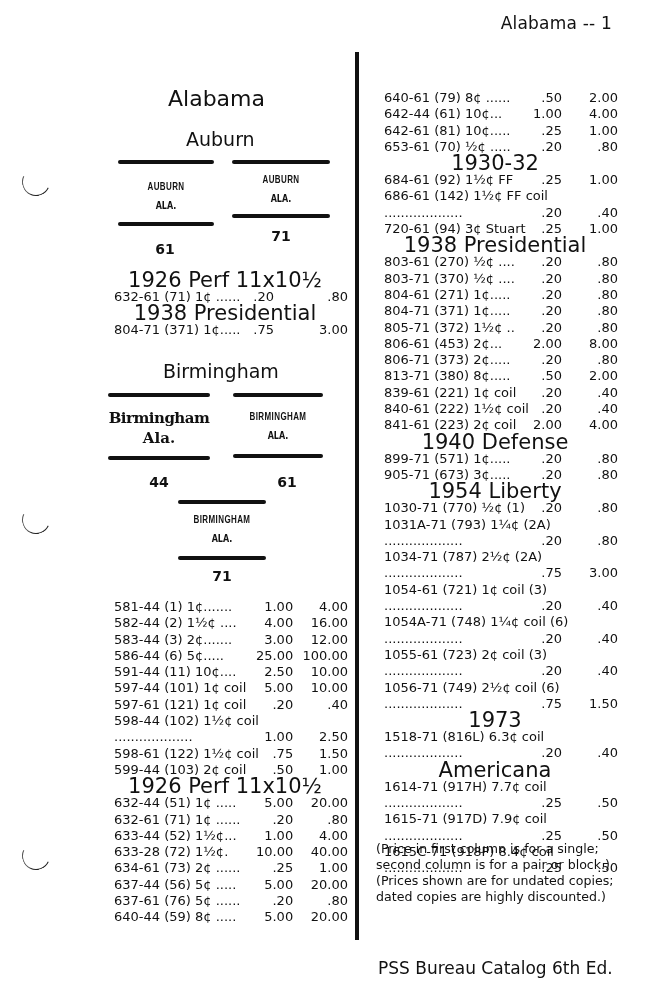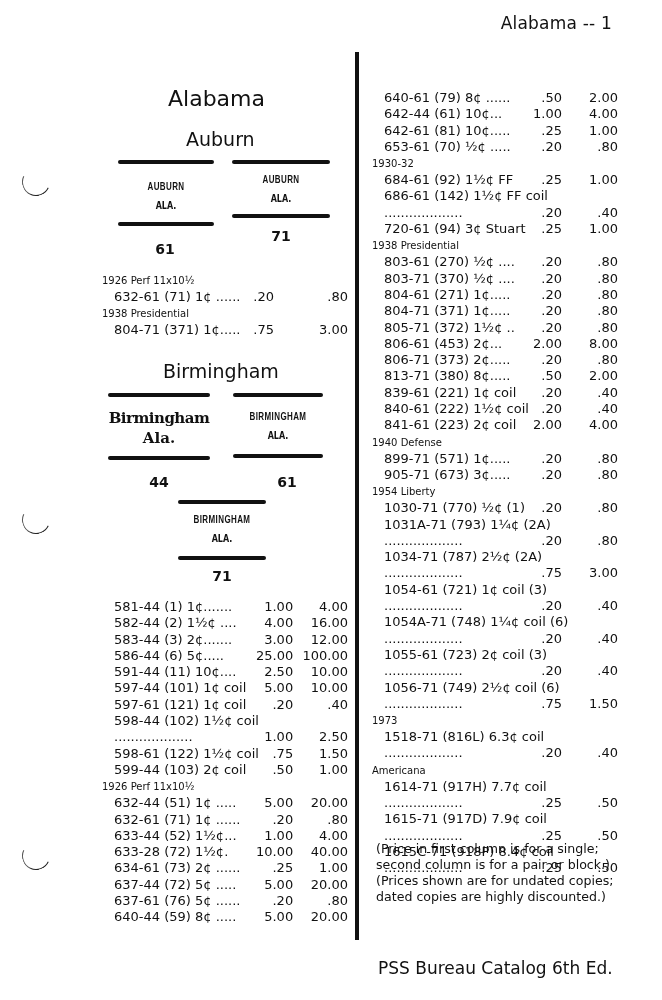--- a/index.html
+++ b/index.html
@@ -19,21 +19,21 @@
   .state-title { position:absolute; left:168px; top:86px; font-size:22px; }
   .city-title { position:absolute; font-size:19px; }
   .pm { position:absolute; text-align:center; }
   .pm .bar { height:4px; background:#111; border-radius:2px; }
   .pm .line1 { font-family:"Liberation Sans Narrow","Liberation Sans", sans-serif; font-weight:bold; font-size:10px; transform:scaleX(0.8); letter-spacing:0.5px; }
   .pm .line2 { font-weight:bold; font-size:10px; transform:scaleX(0.8); }
   .pm .serif1 { font-family:"DejaVu Serif", serif; font-weight:bold; font-size:15px; letter-spacing:-0.5px; }
   .pm .serif2 { font-family:"DejaVu Serif", serif; font-weight:bold; font-size:15px; }
   .pm-label { position:absolute; font-size:14px; font-weight:bold; text-align:center; }
   .block { position:absolute; font-size:13px; line-height:16.3px; }
-  .hdr { font-size:10px; line-height:17px; }
+  .hdr { font-size:21px; line-height:17px;text-align:center; }
   .row { display:flex; padding-left:12px; white-space:nowrap; }
   .row .d { flex:0 0 auto; }
   .row .p1 { text-align:right; }
   .row .p2 { text-align:right; }
   .note { position:absolute; left:376px; top:841px; font-size:12.6px; line-height:16px; }
 </style>
 </head>
 <body>
 
 <div class="punch" style="left:22px;top:168px;"></div>
@@ -183,21 +183,21 @@
         <span class="d" style="width: 140px;">633-28 (72) 1½¢.</span>
         <span class="p1" style="width: 40px;">10.00</span>
         <span class="p2" style="width: 56px;">40.00</span>
       </div>
       <div class="row">
         <span class="d" style="width: 140px;">634-61 (73) 2¢ ......</span>
         <span class="p1" style="width: 40px;">.25</span>
         <span class="p2" style="width: 56px;">1.00</span>
       </div>
       <div class="row">
-        <span class="d" style="width: 140px;">637-44 (72) 5¢ .....</span>
+        <span class="d" style="width: 140px;">637-44 (56) 5¢ .....</span>
         <span class="p1" style="width: 40px;">5.00</span>
         <span class="p2" style="width: 56px;">20.00</span>
       </div>
       <div class="row">
         <span class="d" style="width: 140px;">637-61 (76) 5¢ ......</span>
         <span class="p1" style="width: 40px;">.20</span>
         <span class="p2" style="width: 56px;">.80</span>
       </div>
       <div class="row">
         <span class="d" style="width: 140px;">640-44 (59) 8¢ .....</span>

